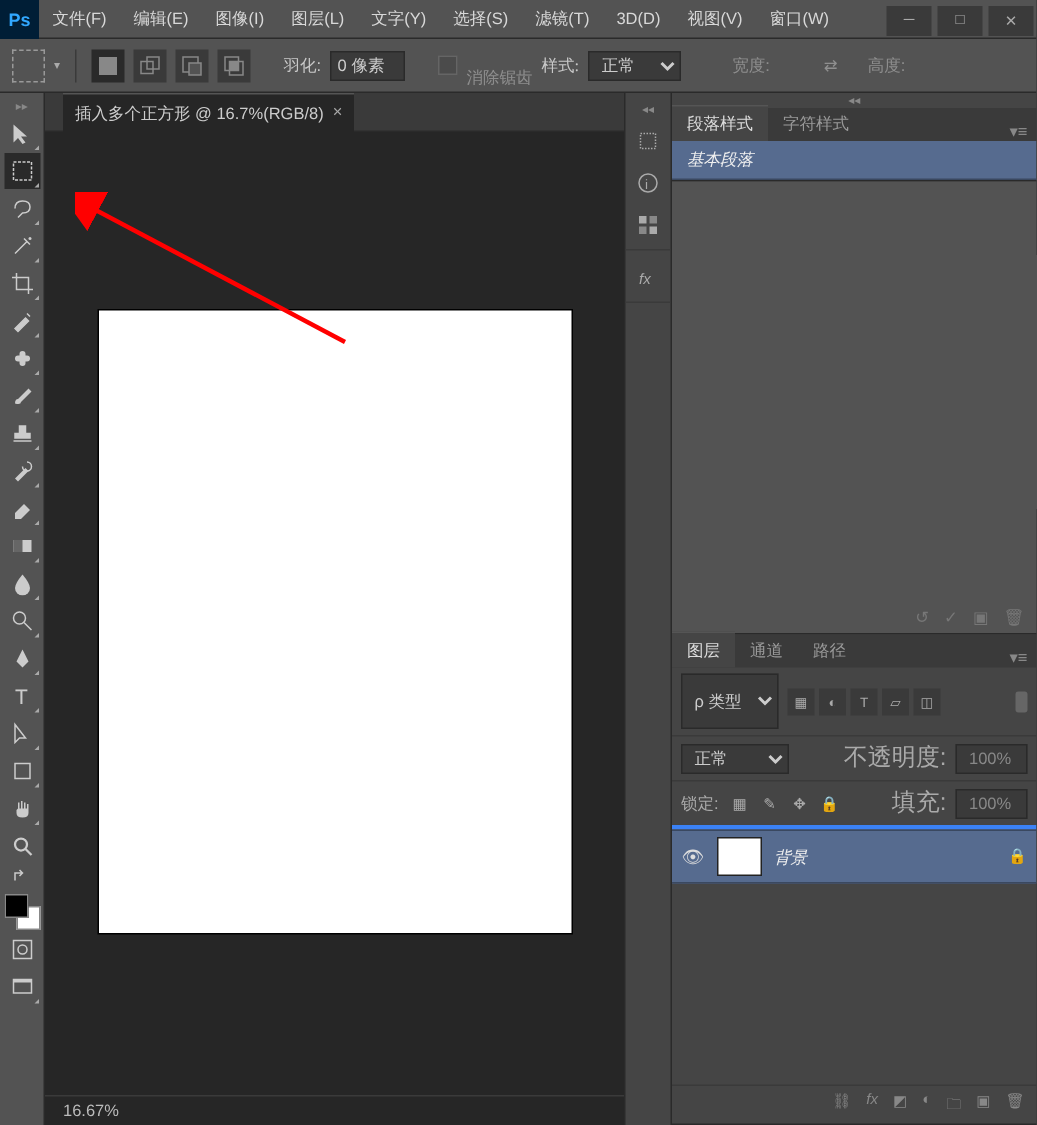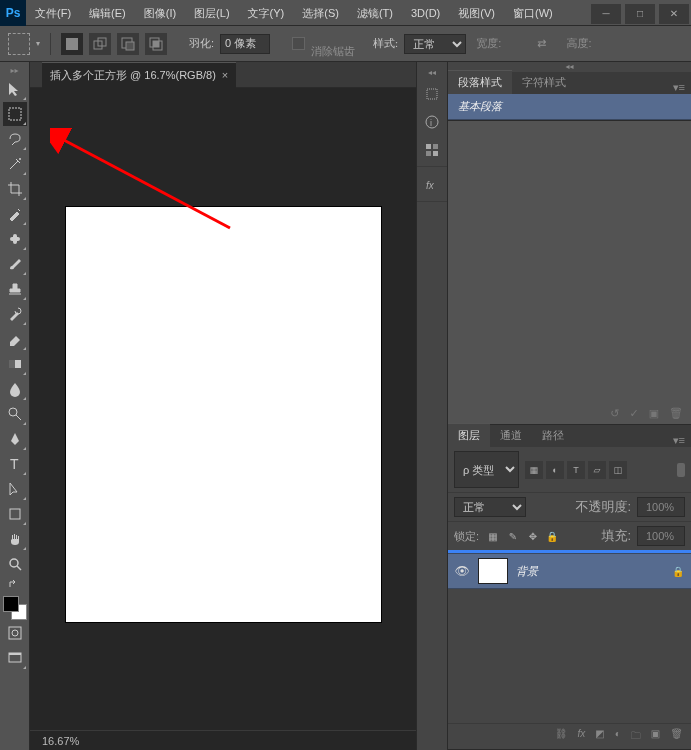--- a/index.html
+++ b/index.html
@@ -66,21 +66,21 @@
 .panel-gap { flex: 1; background: #535353; display:flex; align-items:flex-end; justify-content:flex-end; padding:4px 8px; gap:10px;}
 .gap-icon { color:#777; font-size:11px; cursor:pointer;}
 
 
 .layers-controls { display: flex; align-items: center; padding: 4px 6px; gap: 6px; border-bottom: 1px solid #3a3a3a;}
 .layer-select { background: #3a3a3a; border: 1px solid #2a2a2a; color: #ccc; height: 37px; font-size: 11px; padding: 0 4px; flex: 0 0 65px;}
 .filter-icons { display: flex; gap: 3px; }
 .filter-btn { width: 18px; height: 18px; background: #3a3a3a; display: flex; align-items: center; justify-content: center; font-size: 9px; color: #aaa; cursor:pointer;}
 .blend-row { display: flex; align-items: center; padding: 4px 6px; gap: 6px; border-bottom: 1px solid #3a3a3a;}
 .blend-select { background: #3a3a3a; border: 1px solid #2a2a2a; color: #ccc; height: 20px; font-size: 11px; padding: 0 4px; width: 72px;}
-.opacity-label { font-size: 13px; color: #aaa; margin-left: auto;}
+.opacity-label { font-size: 16px; color: #aaa; margin-left: auto;}
 .opacity-val { background: #3a3a3a; border: 1px solid #2a2a2a; color: #888; height: 20px; width: 48px; font-size: 11px; padding: 0 8px;}
 .lock-row { display: flex; align-items: center; padding: 4px 6px; gap: 6px; border-bottom: 3px solid #3b82f6;}
 .lock-icons { display: flex; gap: 4px;}
 .lock-btn { width: 16px; height: 16px; display: flex; align-items: center; justify-content: center; color: #aaa; font-size: 10px; cursor:pointer;}
 .layer-list { min-height: 170px; }
 .layer-row { display: flex; align-items: center; background: #566b8f; padding: 4px 6px; gap: 8px; border-top: 1px solid #3a4860; border-bottom: 1px solid #3a4860;}
 .eye { width: 16px; color: #ddd; font-size: 12px; text-align: center; cursor: pointer;}
 .thumb { width: 30px; height: 26px; background: #fff; border: 1px solid #222;}
 .layer-name { color: #f0f0f0; font-size: 11px; font-style: italic; flex: 1;}
 .layer-lock { color: #ccc; font-size: 10px;}
@@ -137,23 +137,23 @@
       <svg width="14" height="14">
         <rect x="1" y="1" width="9" height="9" fill="none" stroke="#888"></rect>
         <rect x="4" y="4" width="9" height="9" fill="none" stroke="#888"></rect>
         <rect x="4" y="4" width="6" height="6" fill="#888"></rect>
       </svg>
     </div>
   <span class="opt-label" style="margin-left:16px;">羽化:</span>
   <input class="opt-input" value="0 像素" style="">
   <div class="opt-checkbox" style="margin-left:16px;opacity:.5;"></div>
   <span class="opt-label" style="opacity:.5;margin-top:16px;">消除锯齿</span>
-  <span class="opt-label" style="margin-left:12px;font-family:Liberation Serif, serif;">样式:</span>
+  <span class="opt-label" style="font-family:Liberation Serif, serif;">样式:</span>
   <select class="opt-select"><option>正常</option></select>
-  <span class="opt-label" style="margin-left:4px;opacity:.5;">宽度:</span>
+  <span class="opt-label" style="margin-left:28px;opacity:.5;">宽度:</span>
   <span style="opacity:.5;margin-left:30px;">⇄</span>
   <span class="opt-label" style="margin-left:14px;opacity:.5;">高度:</span>
 </div>
 
 <div class="main">
 
   <div class="toolbar">
     <div class="toolbar-dbl">▸▸</div>
     <div class="tool">
         <svg width="16" height="16">

